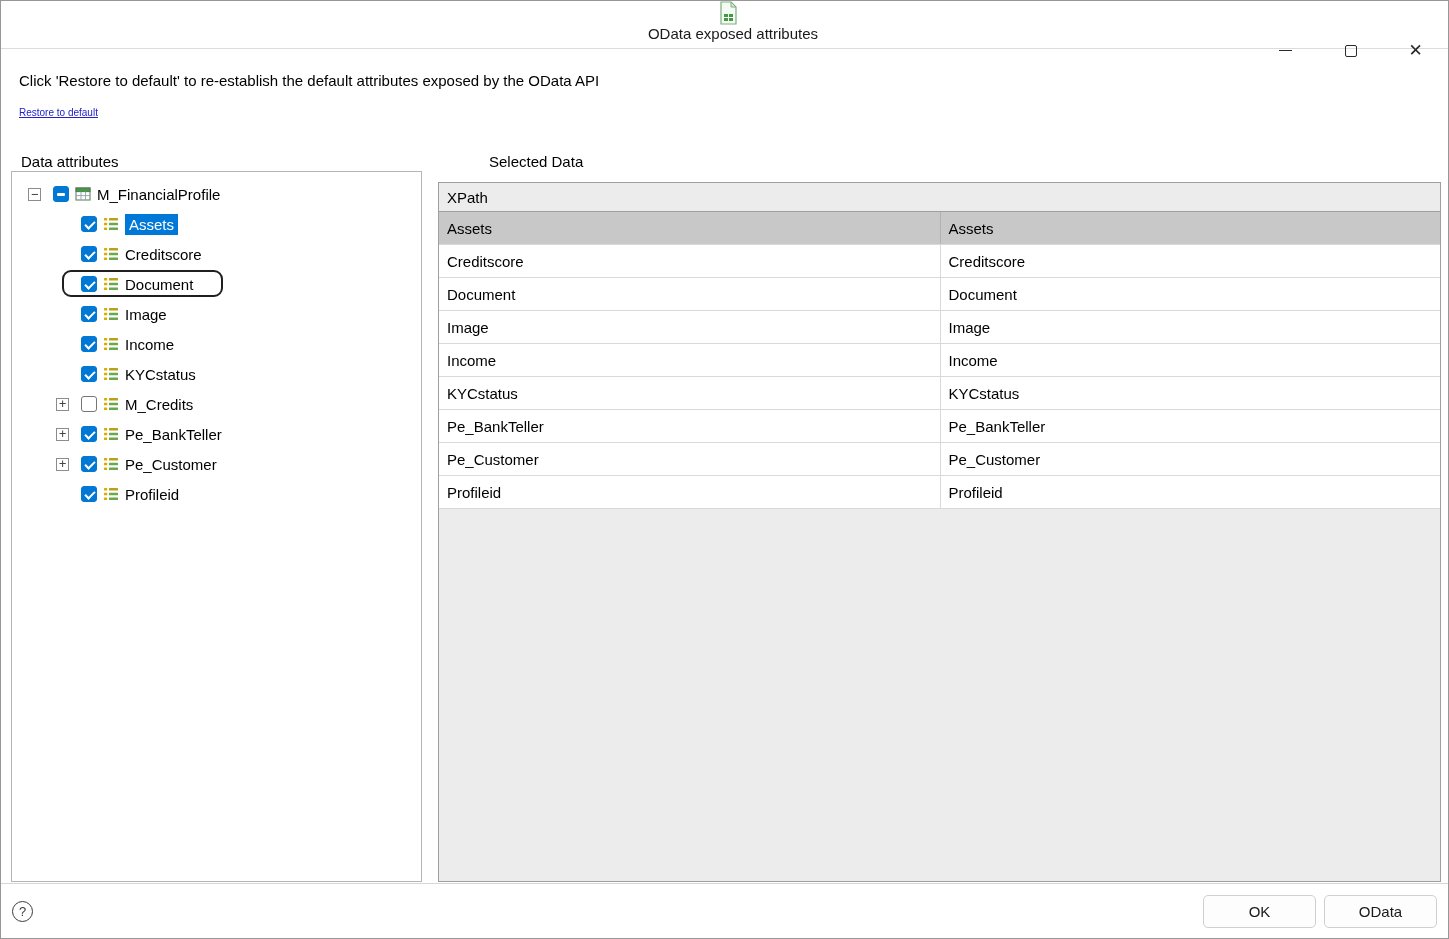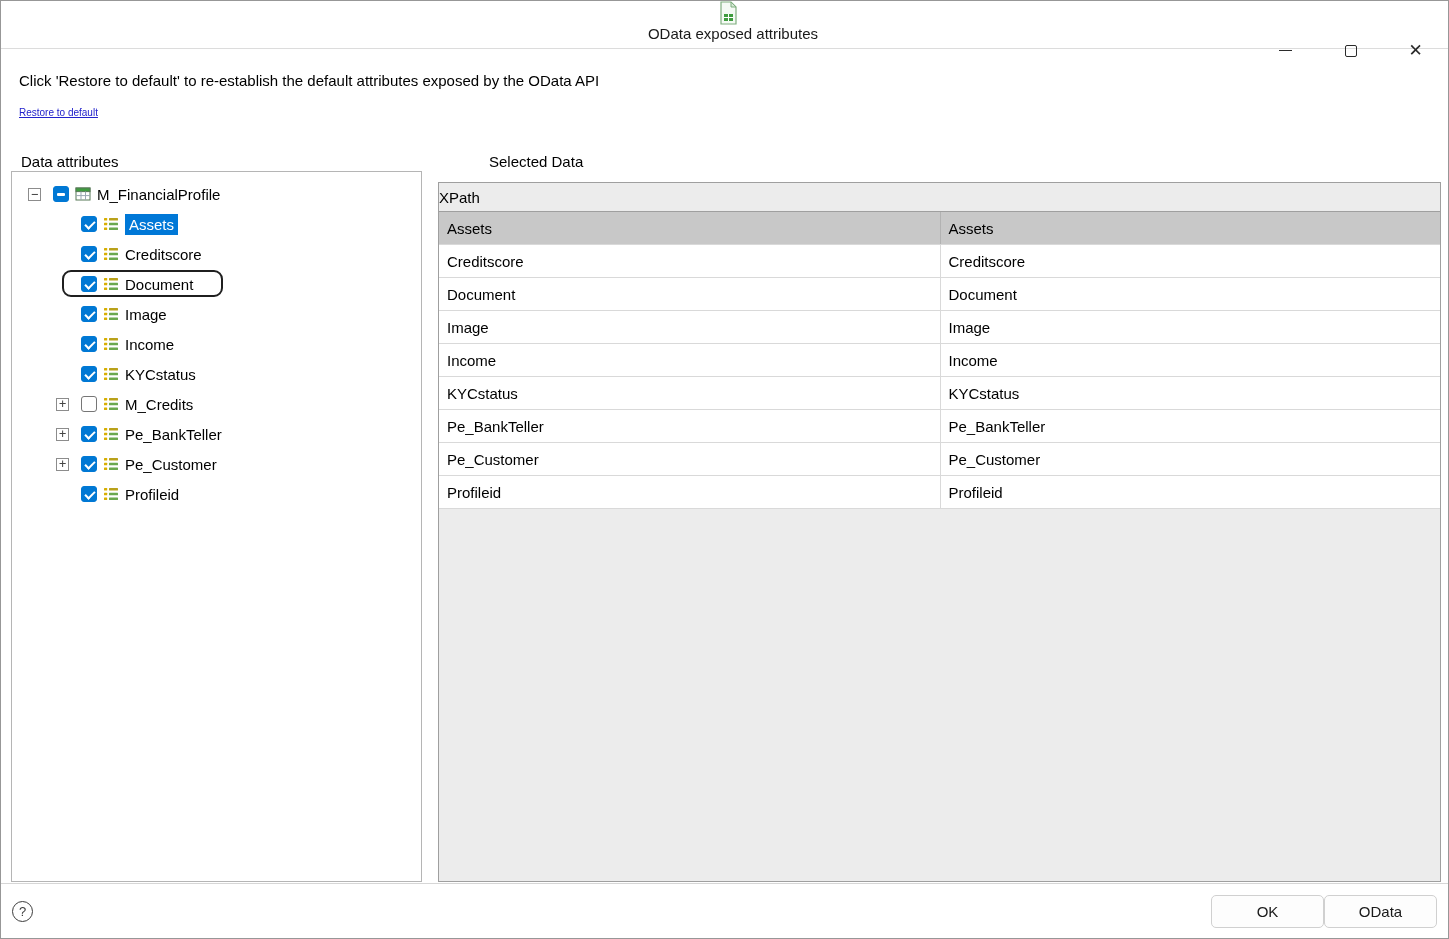--- a/index.html
+++ b/index.html
@@ -69,41 +69,41 @@
     position:absolute; left:50px; top:1px; width:161px; height:27px;
     border:2px solid #1f1f1f; border-radius:9px; pointer-events:none;
   }
 
   
   .sel-table {
     position:absolute; left:437px; top:181px; width:1003px; height:700px;
     border:1px solid #9f9f9f; background:#ececec; overflow:hidden;
   }
   .t-head { display:flex; height:29px; border-bottom:1px solid #9f9f9f; }
-  .th { flex:1 1 50%; display:flex; align-items:center; background:#ececec; }
+  .th { flex:1 1 50%; display:flex; align-items:center; padding-left:8px; background:#ececec; }
   .th-name { background:#cccccc; border-left:1px solid #9f9f9f; }
   .tr { display:flex; height:33px; background:#fff; border-bottom:1px solid #d9d9d9; }
   .td { flex:1 1 50%; display:flex; align-items:center; padding-left:8px; }
   .td-name { border-left:1px solid #d9d9d9; }
   .tr.selected { background:#c8c8c8; }
   .tr.selected .td-name { border-left-color:#b2b2b2; }
 
   
   .footer {
     position:absolute; left:0; right:0; bottom:0; height:55px;
     background:#fff; border-top:1px solid #d6d6d6;
     display:flex; align-items:center;
   }
   .help-circle {
     width:21px; height:21px; margin-left:11px; flex:none;
     border:1.5px solid #3c3c3c; border-radius:50%;
     display:flex; align-items:center; justify-content:center;
     font-size:13px; color:#3c3c3c;
   }
-  .btn-group { margin-left:auto; margin-right:11px; display:flex; gap:0; }
+  .btn-group { margin-left:auto; margin-right:11px; display:flex; gap:8px; }
   .btn {
     width:113px; height:33px; background:#fdfdfd;
     border:1px solid #d0d0d0; border-radius:5px;
     font-size:15px; font-family:inherit; color:#1a1a1a;
   }
 </style>
 </head>
 <body>
 
 <div class="window">

